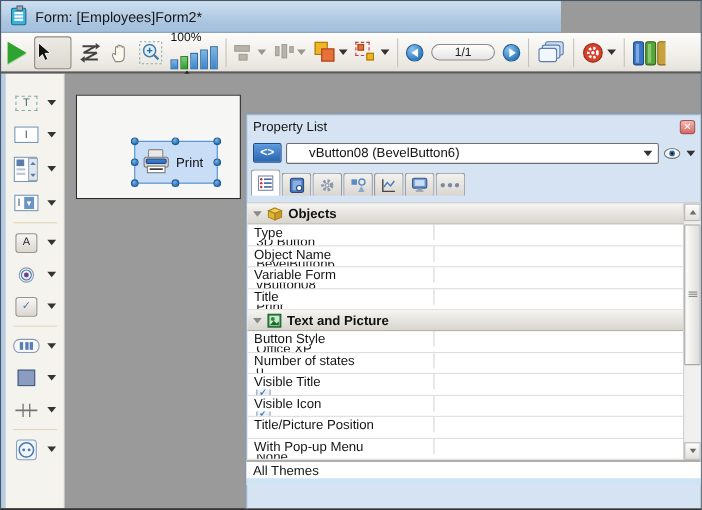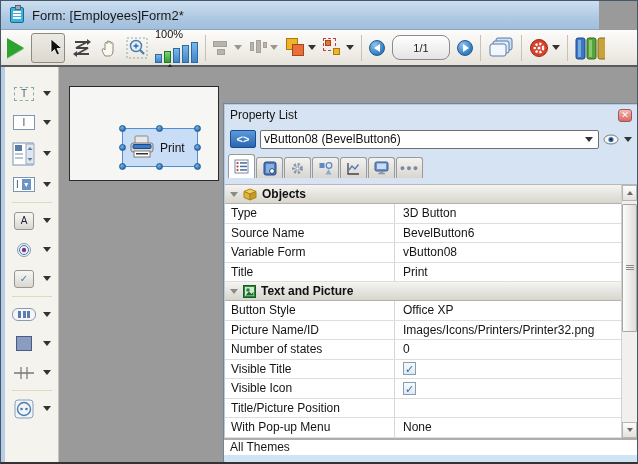--- a/index.html
+++ b/index.html
@@ -1,43 +1,43 @@
 <!DOCTYPE html>
 <html><head>
 <meta charset="utf-8">
 <style>
   html,body{margin:0;padding:0;background:#dfe4ea;}
   *{box-sizing:border-box;font-family:"Liberation Sans","DejaVu Sans",sans-serif;}
   .window{position:relative;width:638px;height:464px;background:#9a9a9a;overflow:hidden;
           border:1px solid #44576b;border-bottom:2px solid #333;}
   
-  .titlebar{position:absolute;left:0;top:0;width:598px;height:29px;
+  .titlebar{position:absolute;left:0;top:0;width:509px;height:29px;
     background:linear-gradient(#cddff0,#aac5e0 70%,#a2bfdc);border-bottom:1px solid #8aa5c0;
     display:flex;align-items:center;padding-left:9px;gap:8px;}
   .titleicon{width:14px;height:16px;background:#3bb3e0;border:1px solid #1a6a8a;border-radius:2px;position:relative;}
   .titleicon:before{content:"";position:absolute;left:2px;top:3px;width:8px;height:1.5px;background:#fff;box-shadow:0 3px 0 #fff,0 6px 0 #fff;}
   .titleicon:after{content:"";position:absolute;left:4px;top:-3px;width:4px;height:3px;background:#9ab;border:1px solid #567;}
   .titletext{font-size:13px;color:#181818;}
   
   .toolbar{position:absolute;left:0;top:29px;width:638px;height:37px;
     background:linear-gradient(#fdfcfa,#ece9e3 80%,#e4e1da);border-bottom:2px solid #5a5a5a;
     display:flex;align-items:center;padding:0 6px;gap:7px;}
   .tsep{width:1px;height:26px;background:#c6c2ba;flex:0 0 auto;}
-  .tbtn{display:flex;align-items:center;justify-content:flex-end;height:30px;flex:0 0 auto;}
+  .tbtn{display:flex;align-items:center;justify-content:flex-start;height:30px;flex:0 0 auto;}
   .tbtn.pressed{border:1px solid #8e8a80;border-radius:3px;background:linear-gradient(#eceae4,#dcd8d0);width:34px;}
   .play{width:0;height:0;border-left:17px solid #2fa32f;border-top:10px solid transparent;border-bottom:10px solid transparent;filter:drop-shadow(0 1px 0 #8c8);}
   .dd{width:0;height:0;border-left:4px solid transparent;border-right:4px solid transparent;border-top:5px solid #333;margin-left:3px;}
   .dd.gray{border-top-color:#9a968e;}
   .zoombars{display:flex;align-items:flex-end;gap:2px;position:relative;padding-top:10px;}
   .zb{width:7px;background:linear-gradient(#7db6e6,#3f86c8);border:1px solid #2a6aa8;}
   .zb.g{background:linear-gradient(#7ed07e,#2f9e2f);border-color:#1d7a1d;}
   .zoomlabel{position:absolute;left:0;top:-4px;font-size:11px;color:#111;}
   .zmark{position:absolute;left:12px;bottom:-5px;width:0;height:0;border-left:3px solid transparent;border-right:3px solid transparent;border-bottom:4px solid #222;}
   .gicon{background:#b8b4ac;border:1px solid #a5a199;}
-  .pill{width:58px;height:25px;border:1px solid #8a8a8a;border-radius:8px;background:linear-gradient(#fff,#e4e4e4);
+  .pill{width:58px;height:15px;border:1px solid #8a8a8a;border-radius:8px;background:linear-gradient(#fff,#e4e4e4);
         font-size:11px;color:#222;display:flex;align-items:center;justify-content:center;}
   .navc{width:16px;height:16px;border-radius:50%;background:radial-gradient(circle at 35% 30%,#8ec4ee,#2f7cc0 70%);border:1px solid #1d5a94;display:flex;align-items:center;justify-content:center;}
   .navc .tr-l{width:0;height:0;border-top:4px solid transparent;border-bottom:4px solid transparent;border-right:6px solid #fff;margin-right:1px;}
   .navc .tr-r{width:0;height:0;border-top:4px solid transparent;border-bottom:4px solid transparent;border-left:6px solid #fff;margin-left:1px;}
   
   .sideframe{position:absolute;left:0;top:66px;width:4px;bottom:0;background:#b7cde6;}
   .sidebar{position:absolute;left:4px;top:66px;width:54px;bottom:0;background:#f5f3ed;border-right:1px solid #c9c5bc;
     display:flex;flex-direction:column;align-items:center;padding-top:12px;}
   .tool{display:flex;align-items:center;gap:4px;height:29px;flex:0 0 auto;}
   .tool .ic{width:24px;height:19px;display:flex;align-items:center;justify-content:center;font-size:10px;color:#456;}
@@ -54,33 +54,33 @@
   
   .panel{position:absolute;left:222px;top:102px;width:416px;height:378px;background:#d6e3f2;
          border:1px solid #70869e;box-shadow:0 0 0 1px #b9cadc inset;}
   .pl-title{height:22px;display:flex;align-items:center;padding:0 6px;}
   .pl-title .t{font-size:12px;color:#151515;flex:1;}
   .closebtn{width:14px;height:13px;border:1px solid #9a5a5a;border-radius:3px;
     background:linear-gradient(#f4b8b4,#d86a62);color:#fff;font-size:9px;line-height:11px;text-align:center;font-weight:bold;}
   .pl-combo{height:26px;display:flex;align-items:center;gap:4px;padding:0 6px;}
   .ltgt{width:26px;height:18px;border:1px solid #1d4e8c;border-radius:2px;background:linear-gradient(#5b9ade,#2a66b0);
         color:#fff;font-weight:bold;font-size:11px;display:flex;align-items:center;justify-content:center;letter-spacing:0;}
-  .combo{flex:1;height:19px;background:#fff;border:1px solid #6f6f6f;border-radius:2px;display:flex;align-items:center;padding-left:3px;position:relative;}
+  .combo{flex:1;height:19px;background:#fff;border:1px solid #6f6f6f;border-radius:2px;display:flex;align-items:center;padding-left:20px;position:relative;}
   .combo .cv{font-size:12px;color:#111;flex:1;}
   .combo .dd{margin-right:5px;}
   .eye{display:flex;align-items:center;gap:2px;}
   .pl-tabs{height:26px;display:flex;align-items:flex-end;padding:0 4px;gap:1px;}
   .ptab{width:27px;height:21px;border:1px solid #9a9a9a;border-bottom:none;border-radius:3px 3px 0 0;
         background:linear-gradient(#f4f2ee,#d9d6d0);display:flex;align-items:center;justify-content:center;}
   .ptab.sel{background:#fff;height:24px;}
   .pl-grid{position:relative;background:#fff;margin:6px 1px 0 1px;border-top:1px solid #b8b8b8;}
   .pl-section{height:19px;display:flex;align-items:center;gap:5px;padding-left:5px;
     background:linear-gradient(#f5f4f1,#d8d5ce);border-bottom:1px solid #b5b2ab;font-weight:bold;font-size:12px;color:#111;}
   .tri{width:0;height:0;border-left:4px solid transparent;border-right:4px solid transparent;border-top:5px solid #8a8a8a;}
-  .pl-row{height:19.5px;display:flex;border-bottom:1px solid #dedede;font-size:12px;color:#141414;}
+  .pl-row{height:19.5px;display:flex;border-bottom:1px solid #dedede;font-size:12px;color:#141414;flex-direction:column;}
   .pl-label{width:170px;padding-left:6px;display:flex;align-items:center;border-right:1px solid #d6d6d6;}
   .pl-value{flex:1;padding-left:8px;display:flex;align-items:center;overflow:hidden;white-space:nowrap;}
   .wincheck{width:13px;height:13px;border:1px solid #8a9cb2;background:linear-gradient(#f6fafd,#dfe9f2);
     color:#3a6ea5;font-size:11px;line-height:12px;text-align:center;font-weight:bold;}
   .pl-footer{height:17px;border-top:2px solid #b0aeaa;background:#fff;display:flex;align-items:center;padding-left:6px;font-size:12px;color:#141414;}
   .pl-strip{height:6px;background:#cfe4f5;}
   
   .sb{position:absolute;right:0;top:0;width:16px;bottom:0;background:#f1f0ee;border-left:1px solid #d0d0d0;}
   .sb .btn{position:absolute;left:0;width:15px;height:16px;background:linear-gradient(#fdfdfd,#e2e1de);border:1px solid #b8b6b2;
            display:flex;align-items:center;justify-content:center;}
@@ -413,21 +413,21 @@
             <path d="M1 3.5 L7 6 L7 12 L1 9.5 Z" fill="#e0b43a" stroke="#a8841a"></path>
             <path d="M13 3.5 L7 6 L7 12 L13 9.5 Z" fill="#c89a2a" stroke="#a8841a"></path>
           </svg>
         <span>Objects</span>
       </div>
       <div class="pl-row">
         <div class="pl-label">Type</div>
         <div class="pl-value">3D Button</div>
       </div>
       <div class="pl-row">
-        <div class="pl-label">Source Name</div>
+        <div class="pl-label">Object Name</div>
         <div class="pl-value">BevelButton6</div>
       </div>
       <div class="pl-row">
         <div class="pl-label">Variable Form</div>
         <div class="pl-value">vButton08</div>
       </div>
       <div class="pl-row">
         <div class="pl-label">Title</div>
         <div class="pl-value">Print</div>
       </div>
@@ -438,24 +438,20 @@
             <rect x="0.5" y="0.5" width="12" height="12" fill="#2a8a3a" stroke="#1a5a24"></rect>
             <rect x="2" y="2" width="9" height="9" fill="#cfe8d4"></rect>
             <circle cx="5" cy="5" r="1.8" fill="#2a8a3a"></circle>
             <path d="M2.5 10.5 L6 6.5 L8.5 9 L10.5 7 L10.5 10.5 Z" fill="#1a6a2a"></path>
           </svg>
         <span>Text and Picture</span>
       </div>
       <div class="pl-row">
         <div class="pl-label">Button Style</div>
         <div class="pl-value">Office XP</div>
-      </div>
-      <div class="pl-row">
-        <div class="pl-label">Picture Name/ID</div>
-        <div class="pl-value">Images/Icons/Printers/Printer32.png</div>
       </div>
       <div class="pl-row">
         <div class="pl-label">Number of states</div>
         <div class="pl-value">0</div>
       </div>
       <div class="pl-row">
         <div class="pl-label">Visible Title</div>
         <div class="pl-value">
             <span class="wincheck">✓</span>
           </div>

